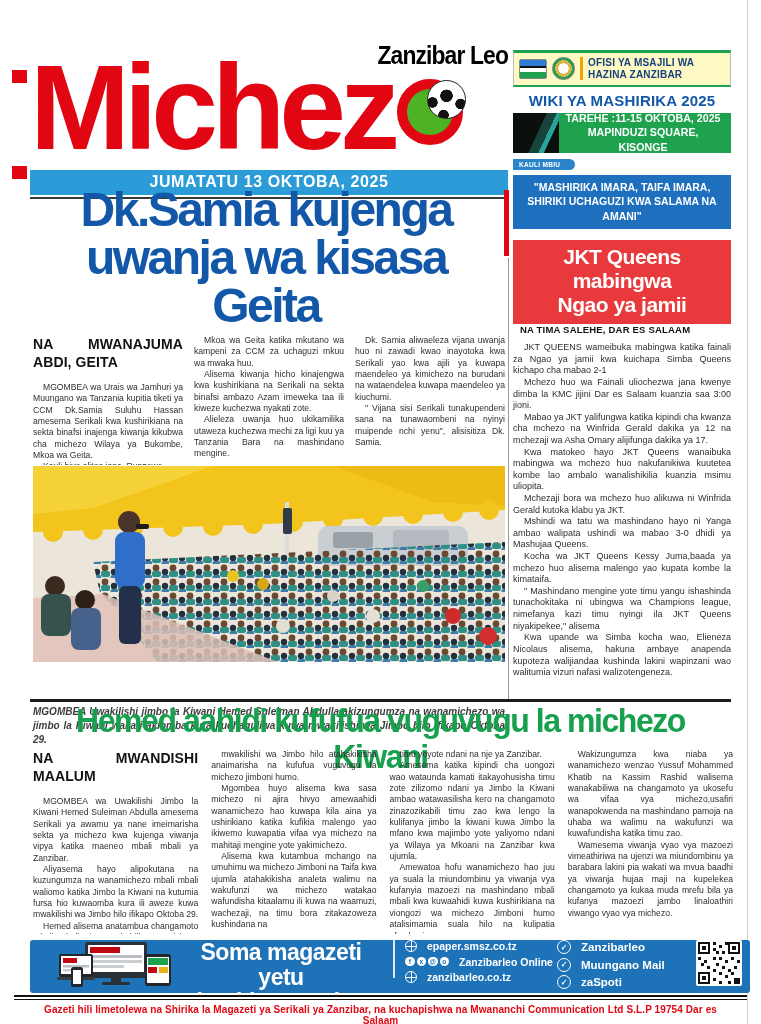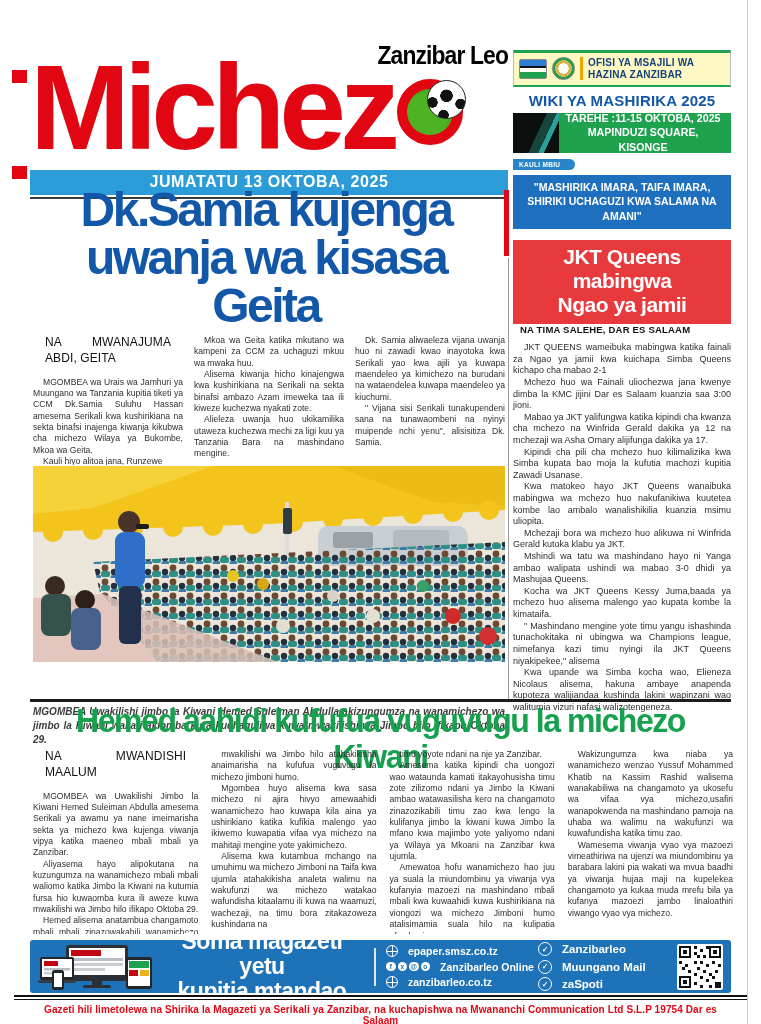--- a/index.html
+++ b/index.html
@@ -56,34 +56,34 @@
   .jkt-body p{margin:0;text-indent:11px;}
   .red-vrule{position:absolute;left:504px;top:190px;width:5px;height:66px;background:#e20613;}
   .gray-vrule{position:absolute;left:508px;top:258px;width:1px;height:442px;background:#9a9a9a;}
 
   
   .headline{position:absolute;left:30px;top:186px;width:472px;margin:0;color:#1358a8;font-weight:700;
         font-size:48px;line-height:1.0;text-align:center;letter-spacing:-2.5px;}
   .lead-cols{position:absolute;left:33px;top:335px;width:472px;height:130px;display:flex;gap:11px;overflow:hidden;}
   .col{flex:1;font-size:8.6px;line-height:1.32;text-align:justify;}
   .col p{margin:0;text-indent:10px;}
-  .byline{font-weight:400;font-size:12px;color:#111;margin:0 12px 10px;letter-spacing:.1px;text-indent:0 !important;}
+  .byline{font-weight:700;font-size:14px;color:#111;margin:0 0 10px;letter-spacing:.1px;text-indent:0 !important;}
   .photo{position:absolute;left:33px;top:466px;width:472px;height:196px;margin:0;}
   .caption{position:absolute;left:33px;top:705px;width:472px;font-size:10px;font-weight:700;
         font-style:italic;color:#3c3c3c;line-height:1.4;text-align:justify;}
 
   
   .rule-thick{position:absolute;left:30px;top:699px;width:701px;height:3px;background:#1c1c1c;}
   .green-head{position:absolute;left:30px;top:703px;width:701px;margin:0;color:#17a04e;font-weight:700;
         font-size:33px;letter-spacing:-1.5px;text-align:center;transform:scaleX(.97);line-height:1.1;}
   .hemed-cols{position:absolute;left:33px;top:749px;width:700px;height:185px;display:flex;gap:13px;overflow:hidden;}
 
   
   .bottom-bar{position:absolute;left:30px;top:940px;width:701px;height:53px;background:#1d72b8;
-        border-radius:3px;display:flex;align-items:center;color:#fff;}
+        border-radius:3px;display:flex;color:#fff;padding-left:19px;}
   .devices{flex:none;margin-left:8px;}
   .promo{flex:none;width:212px;text-align:center;font-weight:700;font-size:23px;line-height:1.08;letter-spacing:-.5px;}
   .vdiv{flex:none;width:2px;height:38px;background:rgba(255,255,255,.85);margin:0 10px 0 6px;}
   .links{flex:none;display:flex;flex-direction:column;gap:3.5px;font-weight:700;}
   .links-a{width:152px;font-size:10.5px;}
   .links-b{width:116px;font-size:11.5px;}
   .link-row{display:flex;align-items:center;gap:10px;white-space:nowrap;cursor:pointer;}
   .icon-globe{width:10px;height:10px;border:1.2px solid #fff;border-radius:50%;position:relative;flex:none;}
   .icon-globe::before{content:"";position:absolute;left:0;right:0;top:50%;height:1px;margin-top:-.5px;background:#fff;}
   .icon-globe::after{content:"";position:absolute;top:0;bottom:0;left:50%;width:1px;margin-left:-.5px;background:#fff;}
@@ -140,21 +140,20 @@
 
     <div class="jkt-head">
       <div>JKT Queens mabingwa</div>
       <div>Ngao ya jamii</div>
     </div>
     <div class="jkt-byline">NA TIMA SALEHE, DAR ES SALAAM</div>
     <div class="jkt-body">
       <p>JKT QUEENS wameibuka mabingwa katika fainali za Ngao ya jamii kwa kuichapa Simba Queens kichapo cha mabao 2-1</p>
       <p>Mchezo huo wa Fainali uliochezwa jana kwenye dimba la KMC jijini Dar es Salaam kuanzia saa 3:00 jioni.</p>
       <p>Mabao ya JKT yalifungwa katika kipindi cha kwanza cha mchezo na Winfrida Gerald dakika ya 12 na mchezaji wa Asha Omary alijifunga dakika ya 17.</p>
-      <p>Kipindi cha pili cha mchezo huo kilimalizika kwa Simba kupata bao moja la kufutia machozi kupitia Zawadi Usanase.</p>
       <p>Kwa matokeo hayo JKT Queens wanaibuka mabingwa wa mchezo huo nakufanikiwa kuutetea kombe lao ambalo wanalishikilia kuanzia msimu uliopita.</p>
       <p>Mchezaji bora wa mchezo huo alikuwa ni Winfrida Gerald kutoka klabu ya JKT.</p>
       <p>Mshindi wa tatu wa mashindano hayo ni Yanga ambao walipata ushindi wa mabao 3-0 dhidi ya Mashujaa Queens.</p>
       <p>Kocha wa JKT Queens Kessy Juma,baada ya mchezo huo alisema malengo yao kupata kombe la kimataifa.</p>
       <p>" Mashindano mengine yote timu yangu ishashinda tunachokitaka ni ubingwa wa Champions league, nimefanya kazi timu nyingi ila JKT Queens niyakipekee," alisema</p>
       <p>Kwa upande wa Simba kocha wao, Elieneza Nicolaus alisema, hakuna ambaye anapenda kupoteza walijiandaa kushinda lakini wapinzani wao walitumia vizuri nafasi walizotengeneza.</p>
     </div>
   </aside>
   <div class="red-vrule"></div>
   <div class="gray-vrule"></div>

